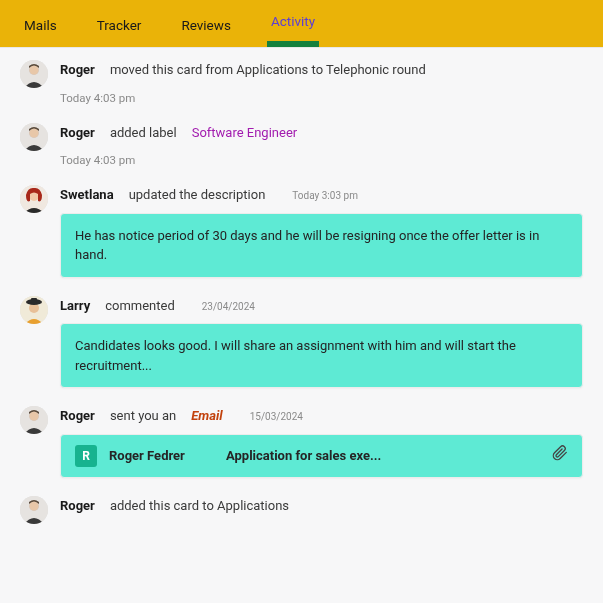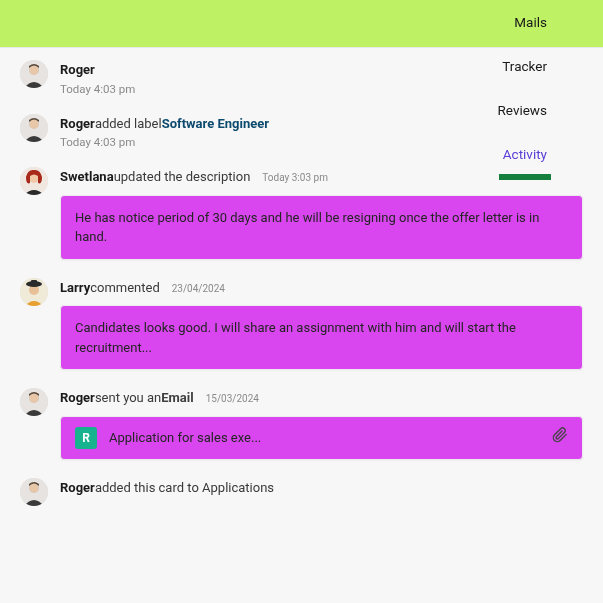--- a/index.html
+++ b/index.html
@@ -6,27 +6,26 @@
   body {
     font-family: -apple-system, BlinkMacSystemFont, "Segoe UI", Roboto, sans-serif;
     background: #f7f7f8;
     width: 603px;
     height: 603px;
     overflow: hidden;
     font-size: 13px;
     color: #1a1a1a;
   }
   .tabs {
-    background: #bef264;
+    background: #eab308;
     border-bottom: 1px solid #e8e8e8;
     display: flex;
     padding: 0 20px;
     height: 48px;
     align-items: flex-end;
-    flex-direction: column;
   }
   .tab {
     padding: 14px 4px 12px;
     margin-right: 32px;
     font-size: 13.5px;
     color: #1a1a1a;
     cursor: pointer;
     border-bottom: 2px solid transparent;
   }
   .tab.active {
@@ -51,37 +50,37 @@
   }
   .avatar svg { width: 100%; height: 100%; display: block; }
   .body { flex: 1; min-width: 0; }
   .line {
     font-size: 13px;
     color: #3a3a3a;
     line-height: 1.5;
     display: flex;
     flex-wrap: wrap;
     align-items: baseline;
-    gap: 0;
+    gap: 15px;
   }
   .line .actor { font-weight: 700; color: #1a1a1a; }
-  .line .bold { font-weight: 700; color: #404040; }
-  .line .link { color: #0c4a6e; font-weight: 700; }
+  .line .bold { font-weight: 700; color: #c2410c; font-style: italic; }
+  .line .link { color: #a21caf; font-weight: 400; }
   .stamp-inline {
     color: #8a8a8a;
     font-size: 10px;
     margin-left: 12px;
   }
   .stamp {
     color: #8a8a8a;
     font-size: 11.5px;
-    margin-top: 2px;
+    margin-top: 11px;
   }
   .card {
-    background: #d946ef;
+    background: #5eead4;
     border: 1px solid #ececec;
     border-radius: 4px;
     box-shadow: 0 1px 2px rgba(0,0,0,0.04);
     margin-top: 8px;
     padding: 12px 14px;
     font-size: 13px;
     color: #252525;
     line-height: 1.5;
   }
   .email-card {
@@ -97,21 +96,21 @@
     background: #17b38f;
     color: #fff;
     font-weight: 700;
     font-size: 12px;
     display: flex;
     align-items: center;
     justify-content: center;
     flex-shrink: 0;
   }
   .email-sender { font-weight: 700; min-width: 105px; }
-  .email-subject { flex: 1; font-weight: 400; color: #252525; }
+  .email-subject { flex: 1; font-weight: 700; color: #252525; }
   .attach-icon { color: #444; flex-shrink: 0; }
 </style>
 </head>
 <body>
 
 <div class="tabs">
   <div class="tab">Mails</div>
   <div class="tab">Tracker</div>
   <div class="tab">Reviews</div>
   <div class="tab active">Activity</div>
@@ -125,20 +124,21 @@
           <rect width="28" height="28" fill="#e6e3e0"></rect>
           <circle cx="14" cy="10" r="5" fill="#d4c9bf"></circle>
           <path d="M4 28 Q14 16 24 28" fill="#3a3a3a"></path>
           <circle cx="14" cy="10" r="4.5" fill="#e8c7a8"></circle>
           <path d="M9 8 Q14 3 19 8 L19 6 Q14 2 9 6 Z" fill="#5a4a3a"></path>
         </svg>
     </div>
     <div class="body">
       <div class="line">
         <span class="actor">Roger</span>
+        <span>moved this card from Applications to Telephonic round</span>
       </div>
       <div class="stamp">Today 4:03 pm</div>
     </div>
   </div>
 
   <div class="item">
     <div class="avatar">
       <svg viewBox="0 0 28 28">
           <rect width="28" height="28" fill="#e6e3e0"></rect>
           <circle cx="14" cy="10" r="5" fill="#d4c9bf"></circle>
@@ -208,20 +208,21 @@
     </div>
     <div class="body">
       <div class="line">
         <span class="actor">Roger</span>
         <span>sent you an</span>
         <span class="bold">Email</span>
         <span class="stamp-inline">15/03/2024</span>
       </div>
       <div class="card email-card">
         <div class="email-avatar">R</div>
+        <div class="email-sender">Roger Fedrer</div>
         <div class="email-subject">Application for sales exe...</div>
         <div class="attach-icon">
           <svg width="16" height="16" viewBox="0 0 24 24" fill="none" stroke="currentColor" stroke-width="2" stroke-linecap="round" stroke-linejoin="round">
               <path d="M21.44 11.05l-9.19 9.19a6 6 0 0 1-8.49-8.49l9.19-9.19a4 4 0 0 1 5.66 5.66l-9.2 9.19a2 2 0 0 1-2.83-2.83l8.49-8.48"></path>
             </svg>
         </div>
       </div>
     </div>
   </div>
 

